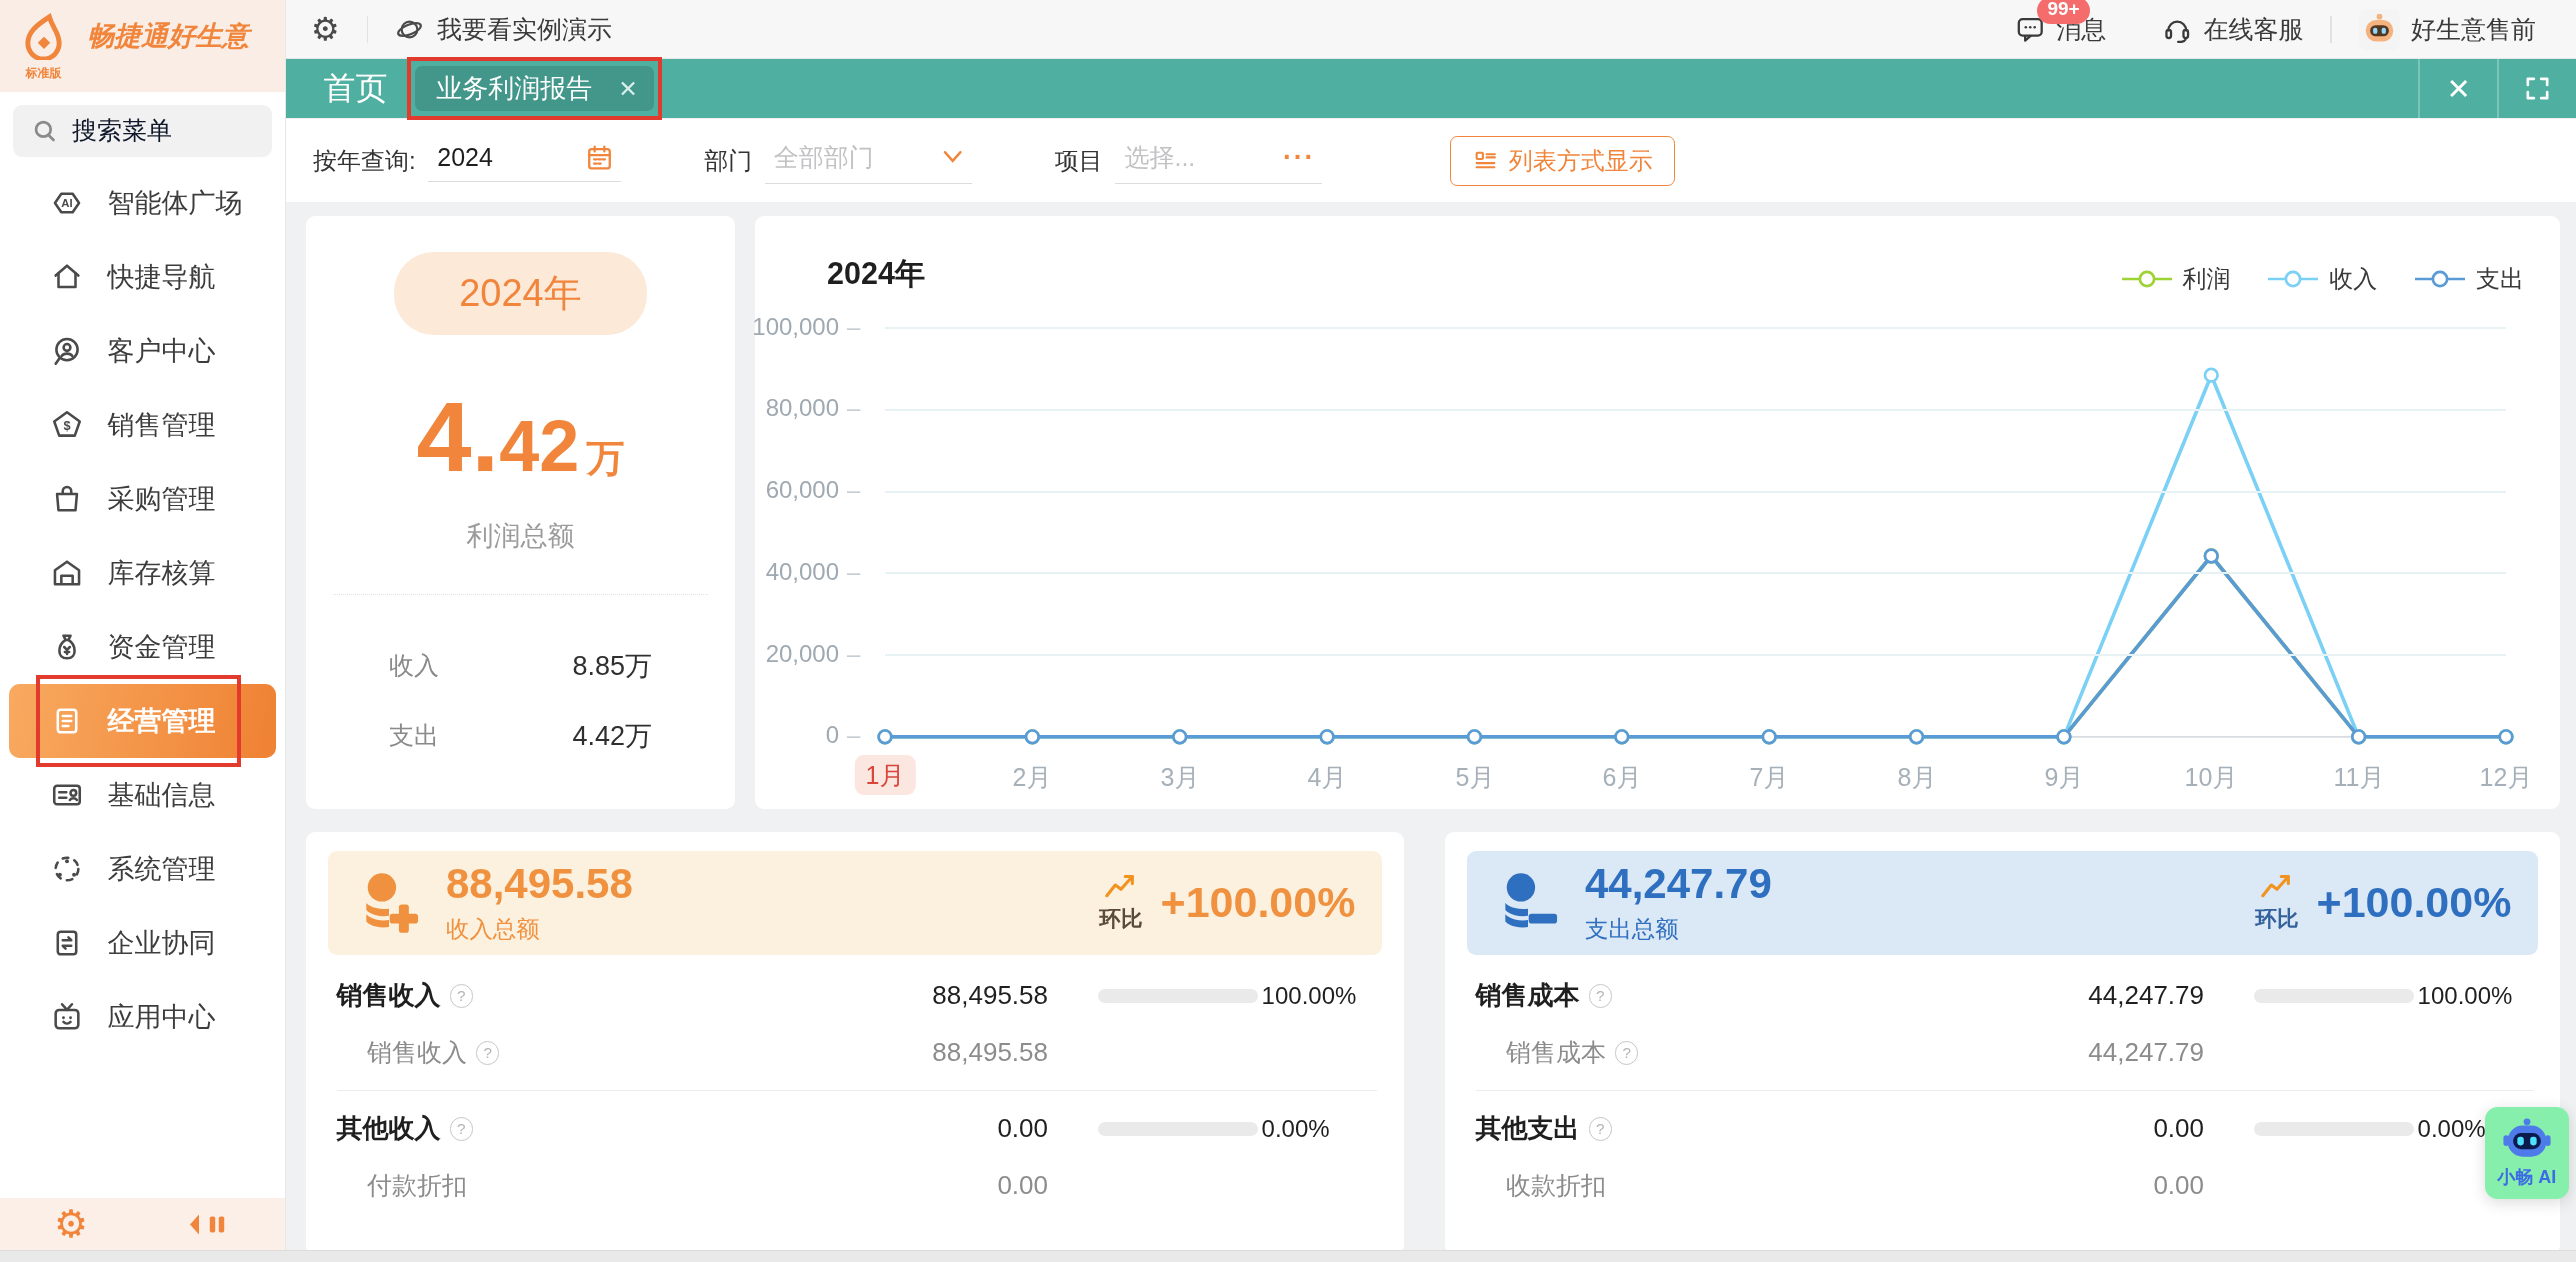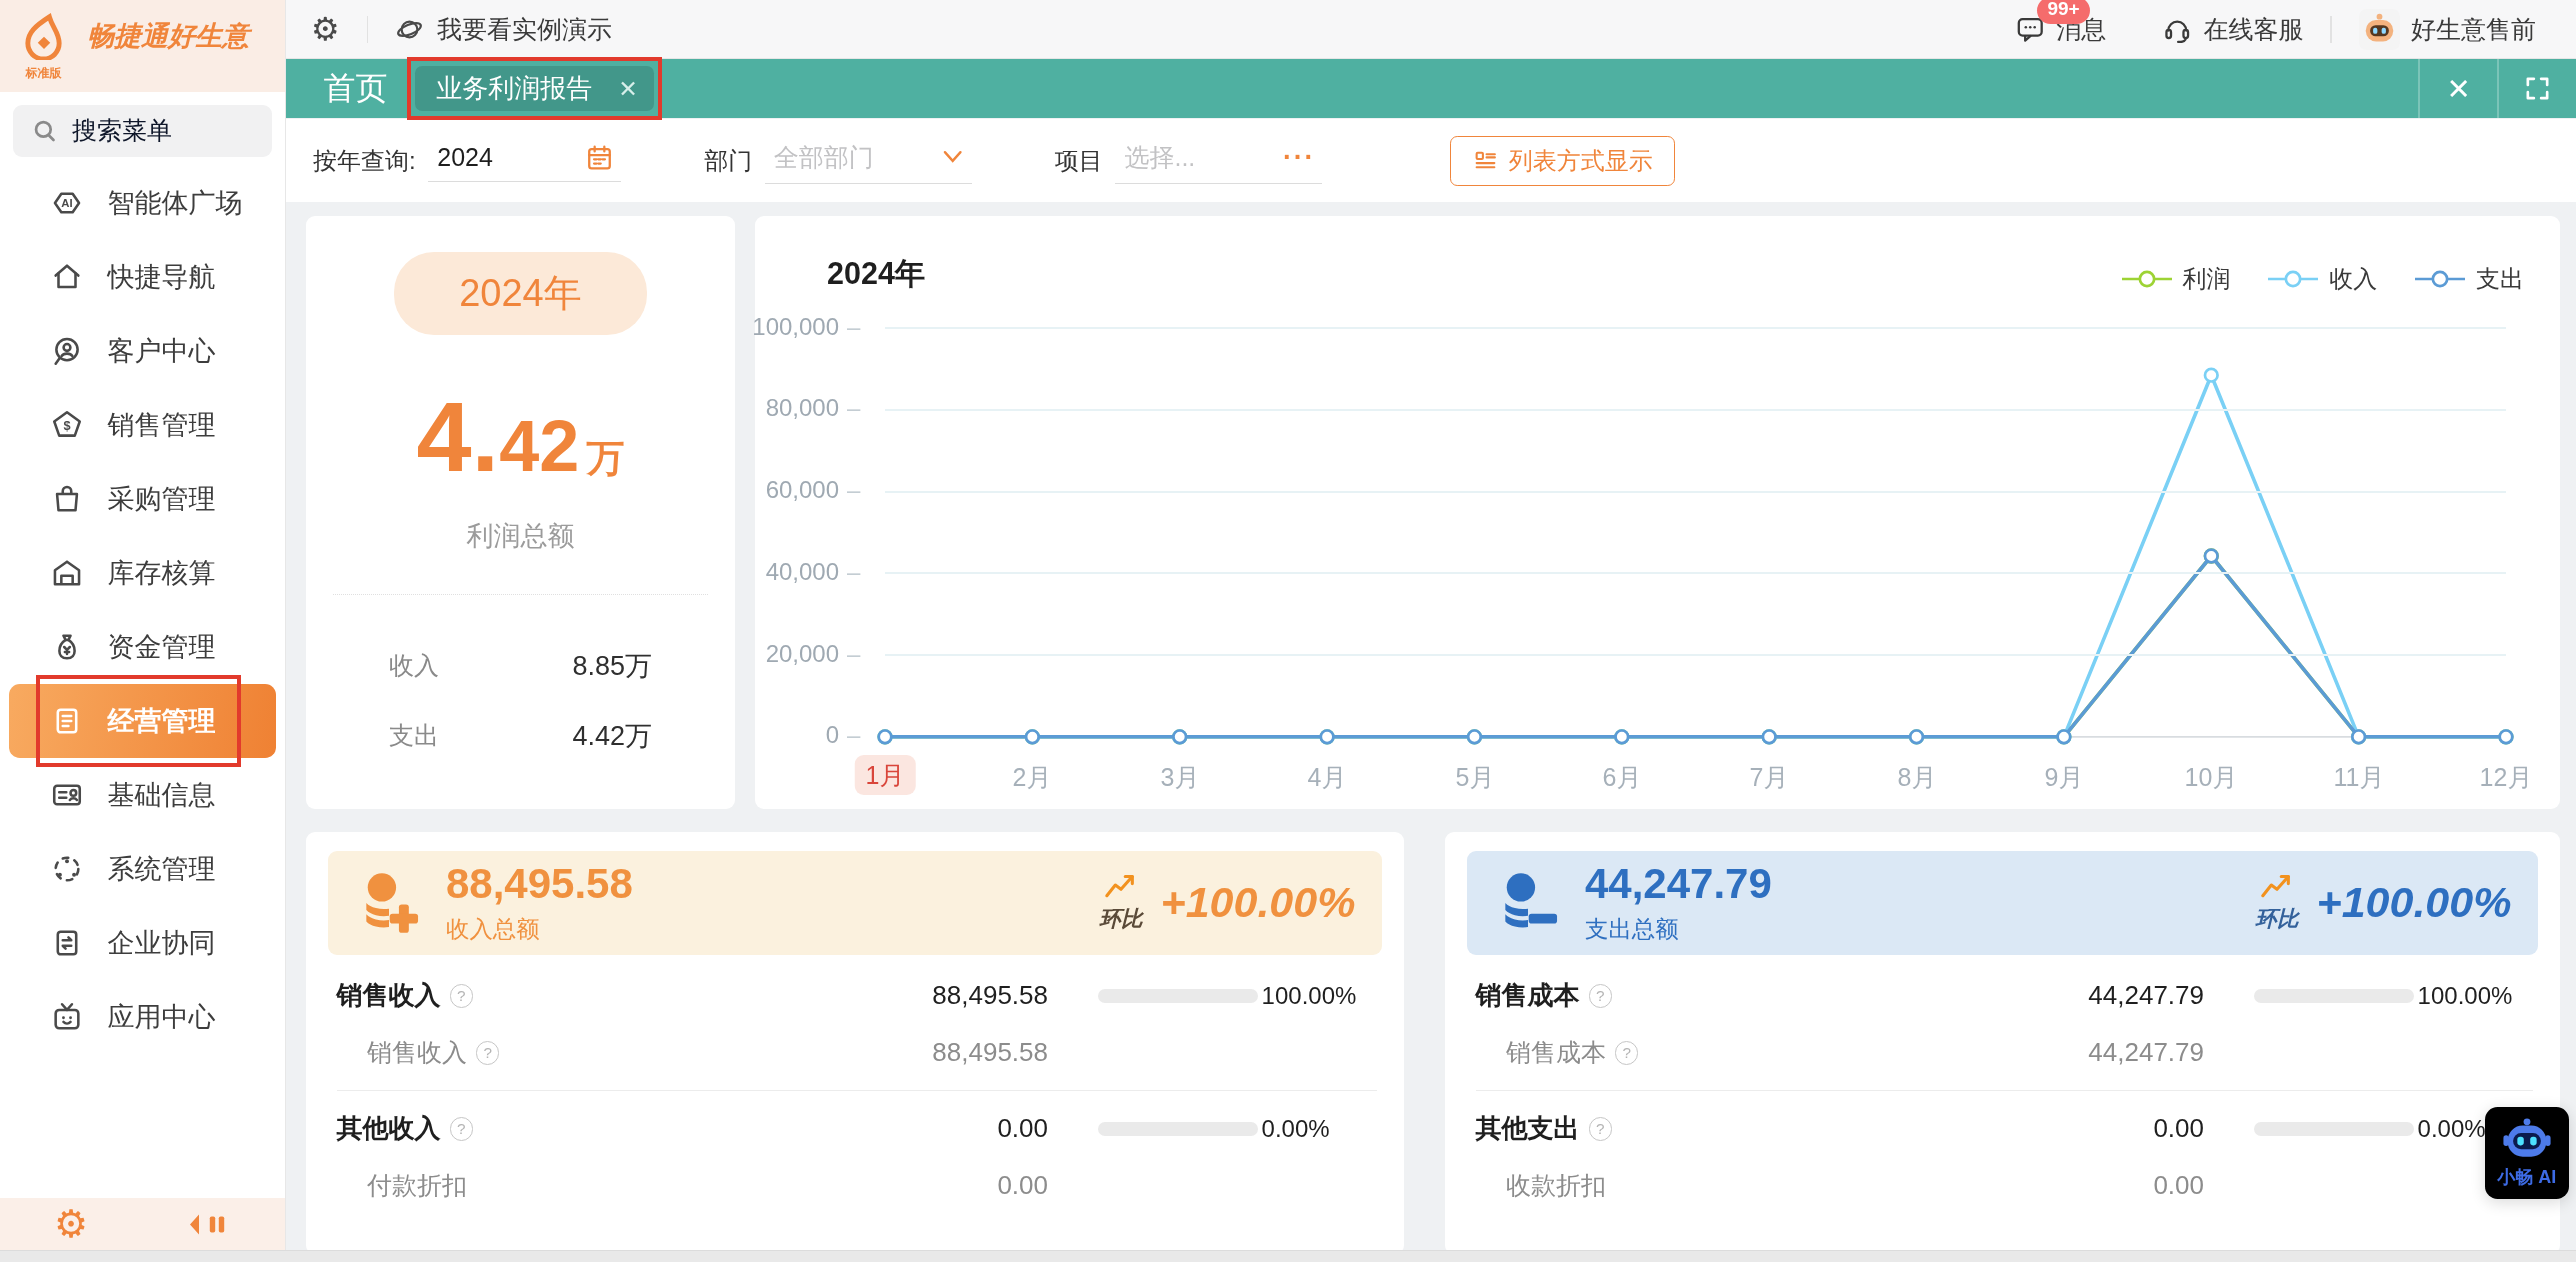--- a/index.html
+++ b/index.html
@@ -124,21 +124,21 @@
   .banner { margin:19px 21.6px 5.4px; border-radius:9px; height:104px; display:flex; align-items:center; padding:0 27px; }
   .banner.income { background:#FBF1DE; }
   .banner.expense { background:#DBE8F5; }
   .coin-icon { width:68px; height:68px; }
   .banner.income .btext { color:#F0913F; }
   .banner.expense .btext { color:#2E6FC0; }
   .totals { margin-left:23.4px; }
   .total-num { font-size:42px; font-weight:700; }
   .total-label { font-size:23.4px; margin-top:5.4px; }
   .bspacer { flex:1; }
-  .trend { display:flex; align-items:center; gap:18px;font-style:italic; }
+  .trend { display:flex; align-items:center; gap:18px; }
   .trend-meta { display:flex; flex-direction:column; align-items:center; gap:3.6px; }
   .trend-label-i { font-size:21.6px; color:#5A4A38; font-weight:600; }
   .trend-label-e { font-size:21.6px; color:#33619B; font-weight:600; }
   .trend-val { font-size:43px; font-weight:700; }
   .ticon-svg { width:34px; height:27px; color:#F2921F; }
 
   .mtable { padding:7.2px 27px 0 30.5px; }
   .trow { display:flex; align-items:center; height:57px; }
   .trow .lbl { display:flex; align-items:center; gap:9px; font-size:26px; color:#1F1F1F; font-weight:700; flex:1; }
   .trow.sub .lbl { font-weight:400; color:#8C8C8C; padding-left:30.5px; font-size:25px; }
@@ -146,21 +146,21 @@
     font-size:15.3px; display:flex; align-items:center; justify-content:center; font-weight:400; cursor:pointer; }
   .val { width:269px; text-align:right; font-size:26px; color:#1F1F1F; }
   .trow.sub .val { color:#8C8C8C; }
   .barwrap { width:160px; height:14.4px; background:#EAEAEA; border-radius:7.2px; margin-left:50px; overflow:hidden; }
   .barfill { height:100%; background:#59CBD9; border-radius:7.2px; width:0; }
   .pct { width:119px; font-size:24px; color:#1F1F1F; padding-left:3.6px; }
   .trow.sub .barwrap, .trow.sub .pct { visibility:hidden; }
   .tdivider { border-top:1.8px solid #ECECEC; margin:9px 0; }
 
   
-  .ai-float { position:absolute; right:7.2px; top:1107px; width:84px; height:92px; background:#000000;
+  .ai-float { position:absolute; right:7.2px; top:1107px; width:84px; height:92px; background:#86efac;
     border-radius:12.6px; box-shadow:0 3.6px 14.4px rgba(0,0,0,.14); display:flex; flex-direction:column;
     align-items:center; justify-content:center; gap:3.6px; z-index:30; cursor:pointer; }
   .ai-label { font-size:18px; font-weight:700; color:#3D6BE5; }
 
   
   .hscrollbar { position:absolute; left:0; right:0; bottom:0; height:12.6px; background:#E9E9E9;
     border-top:0.9px solid #DCDCDC; z-index:50; }
   svg { display:block; }
 </style>
 </head>

